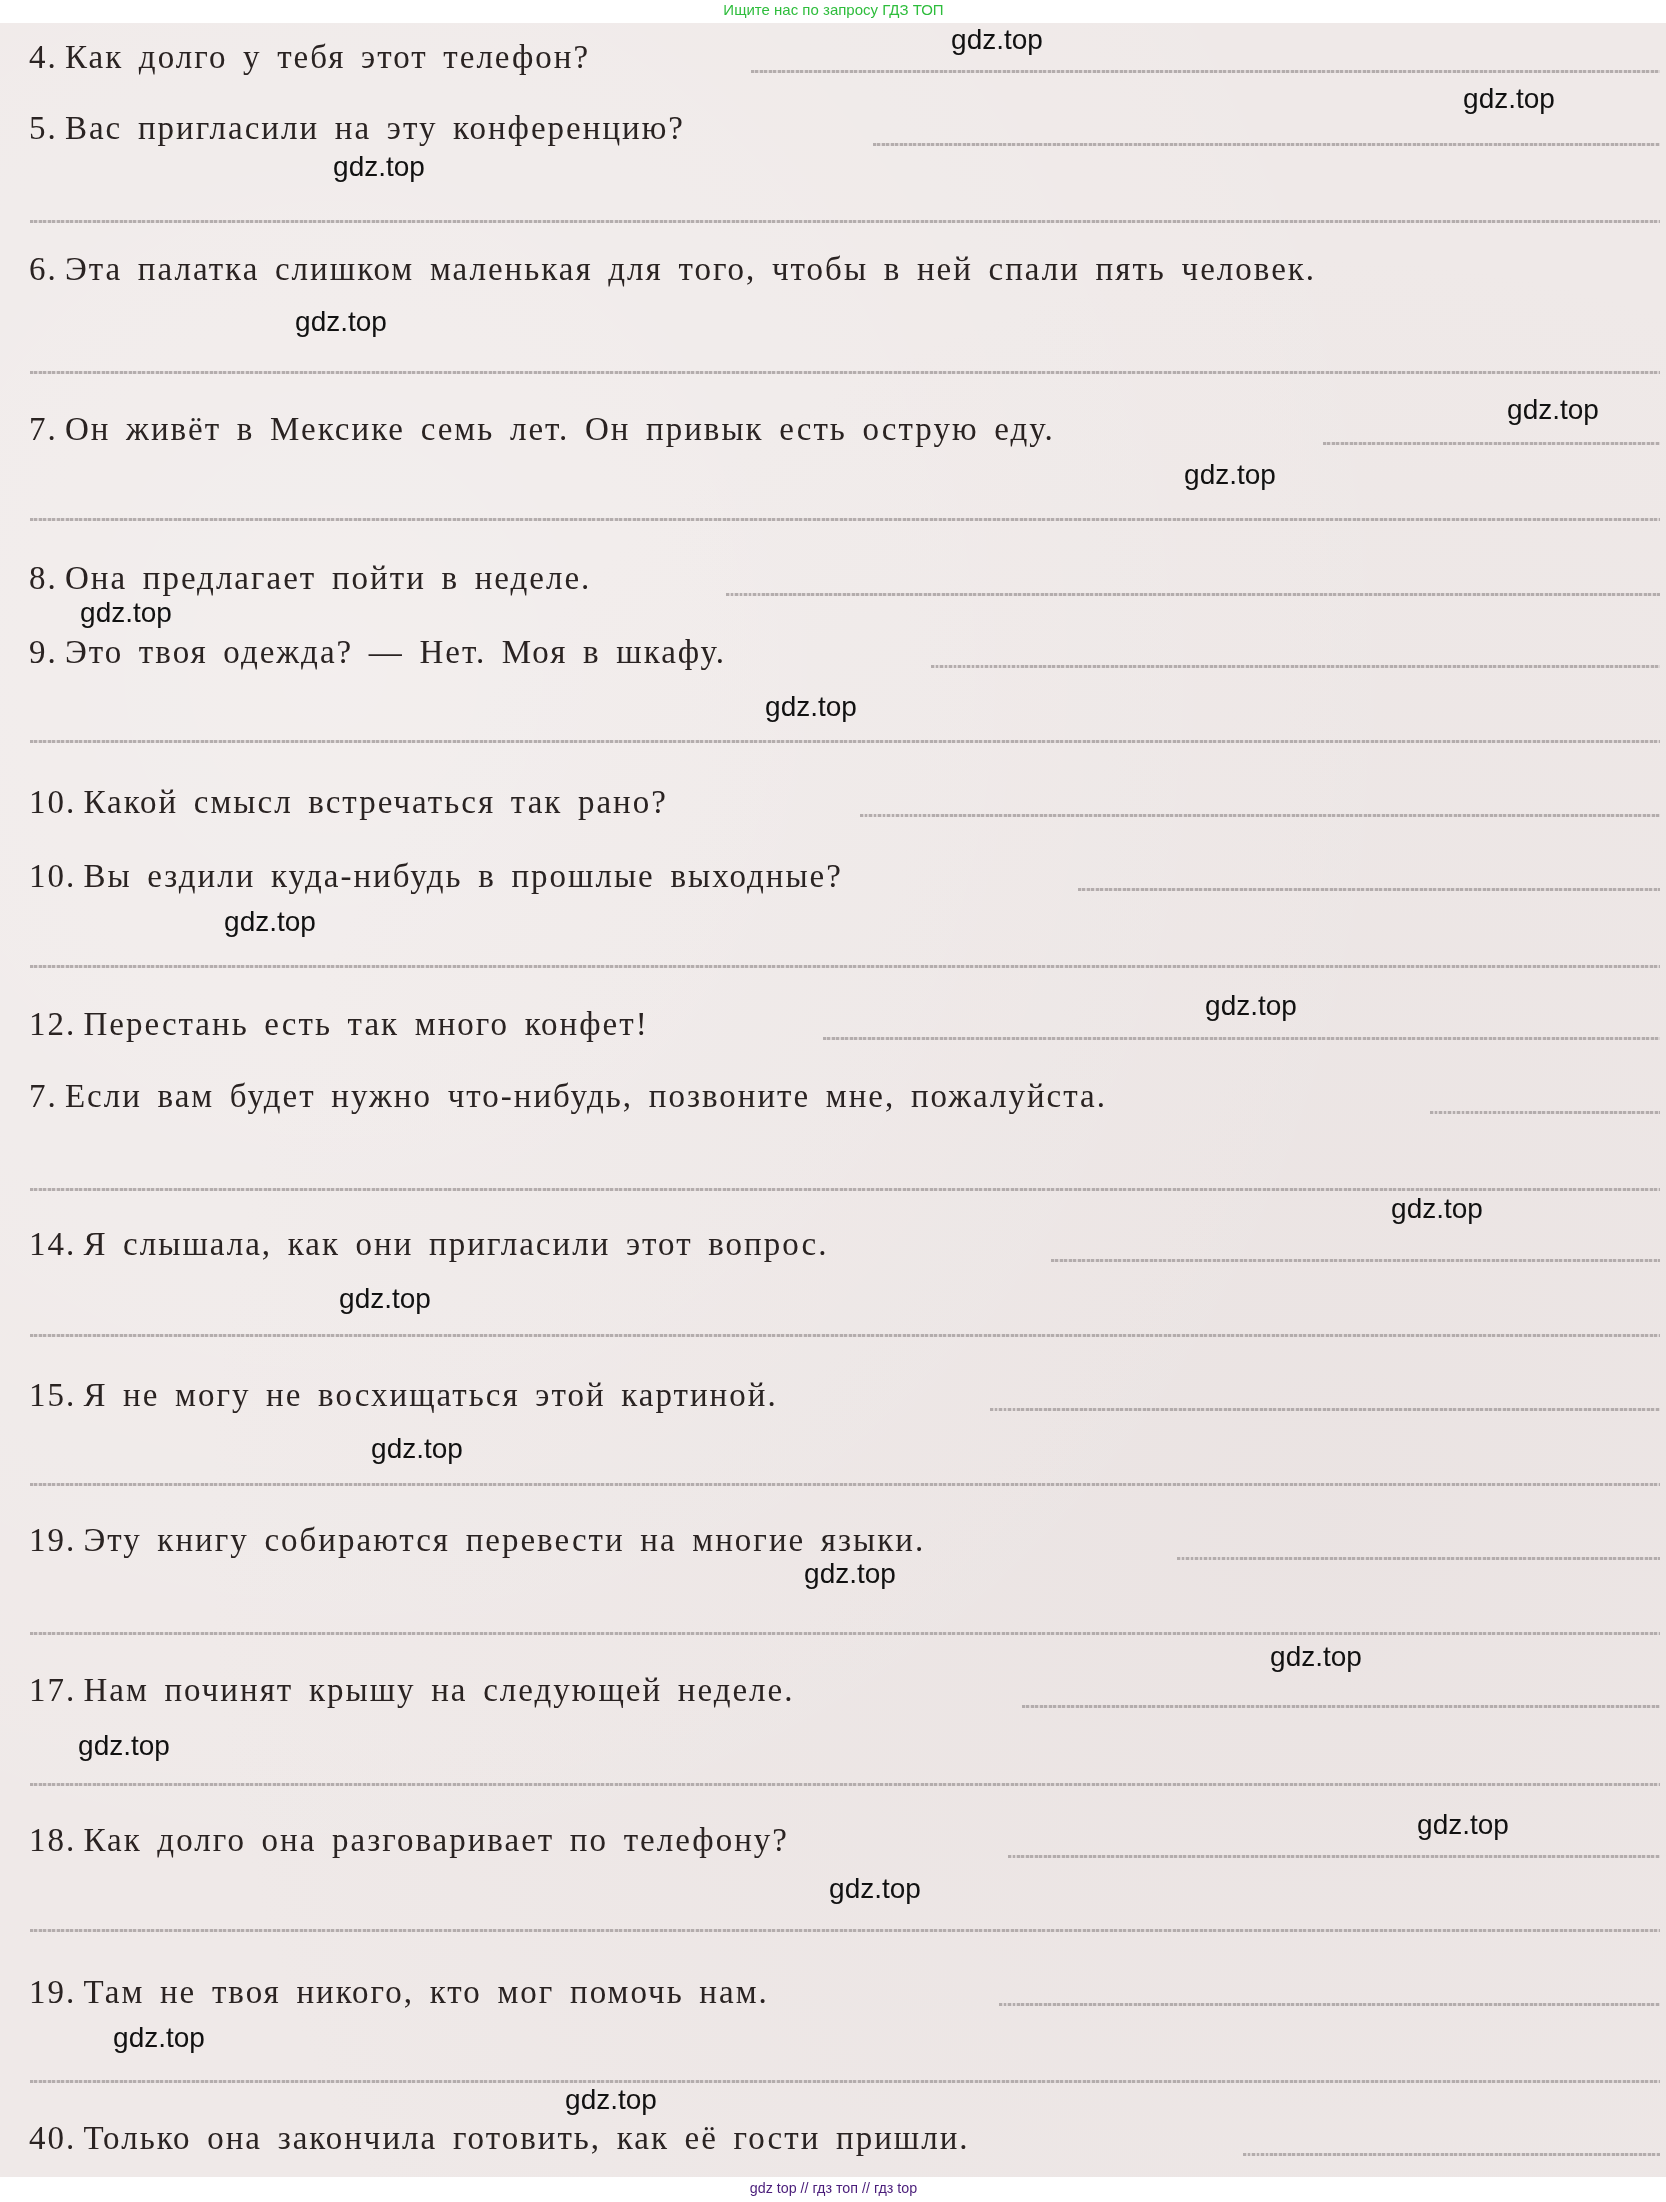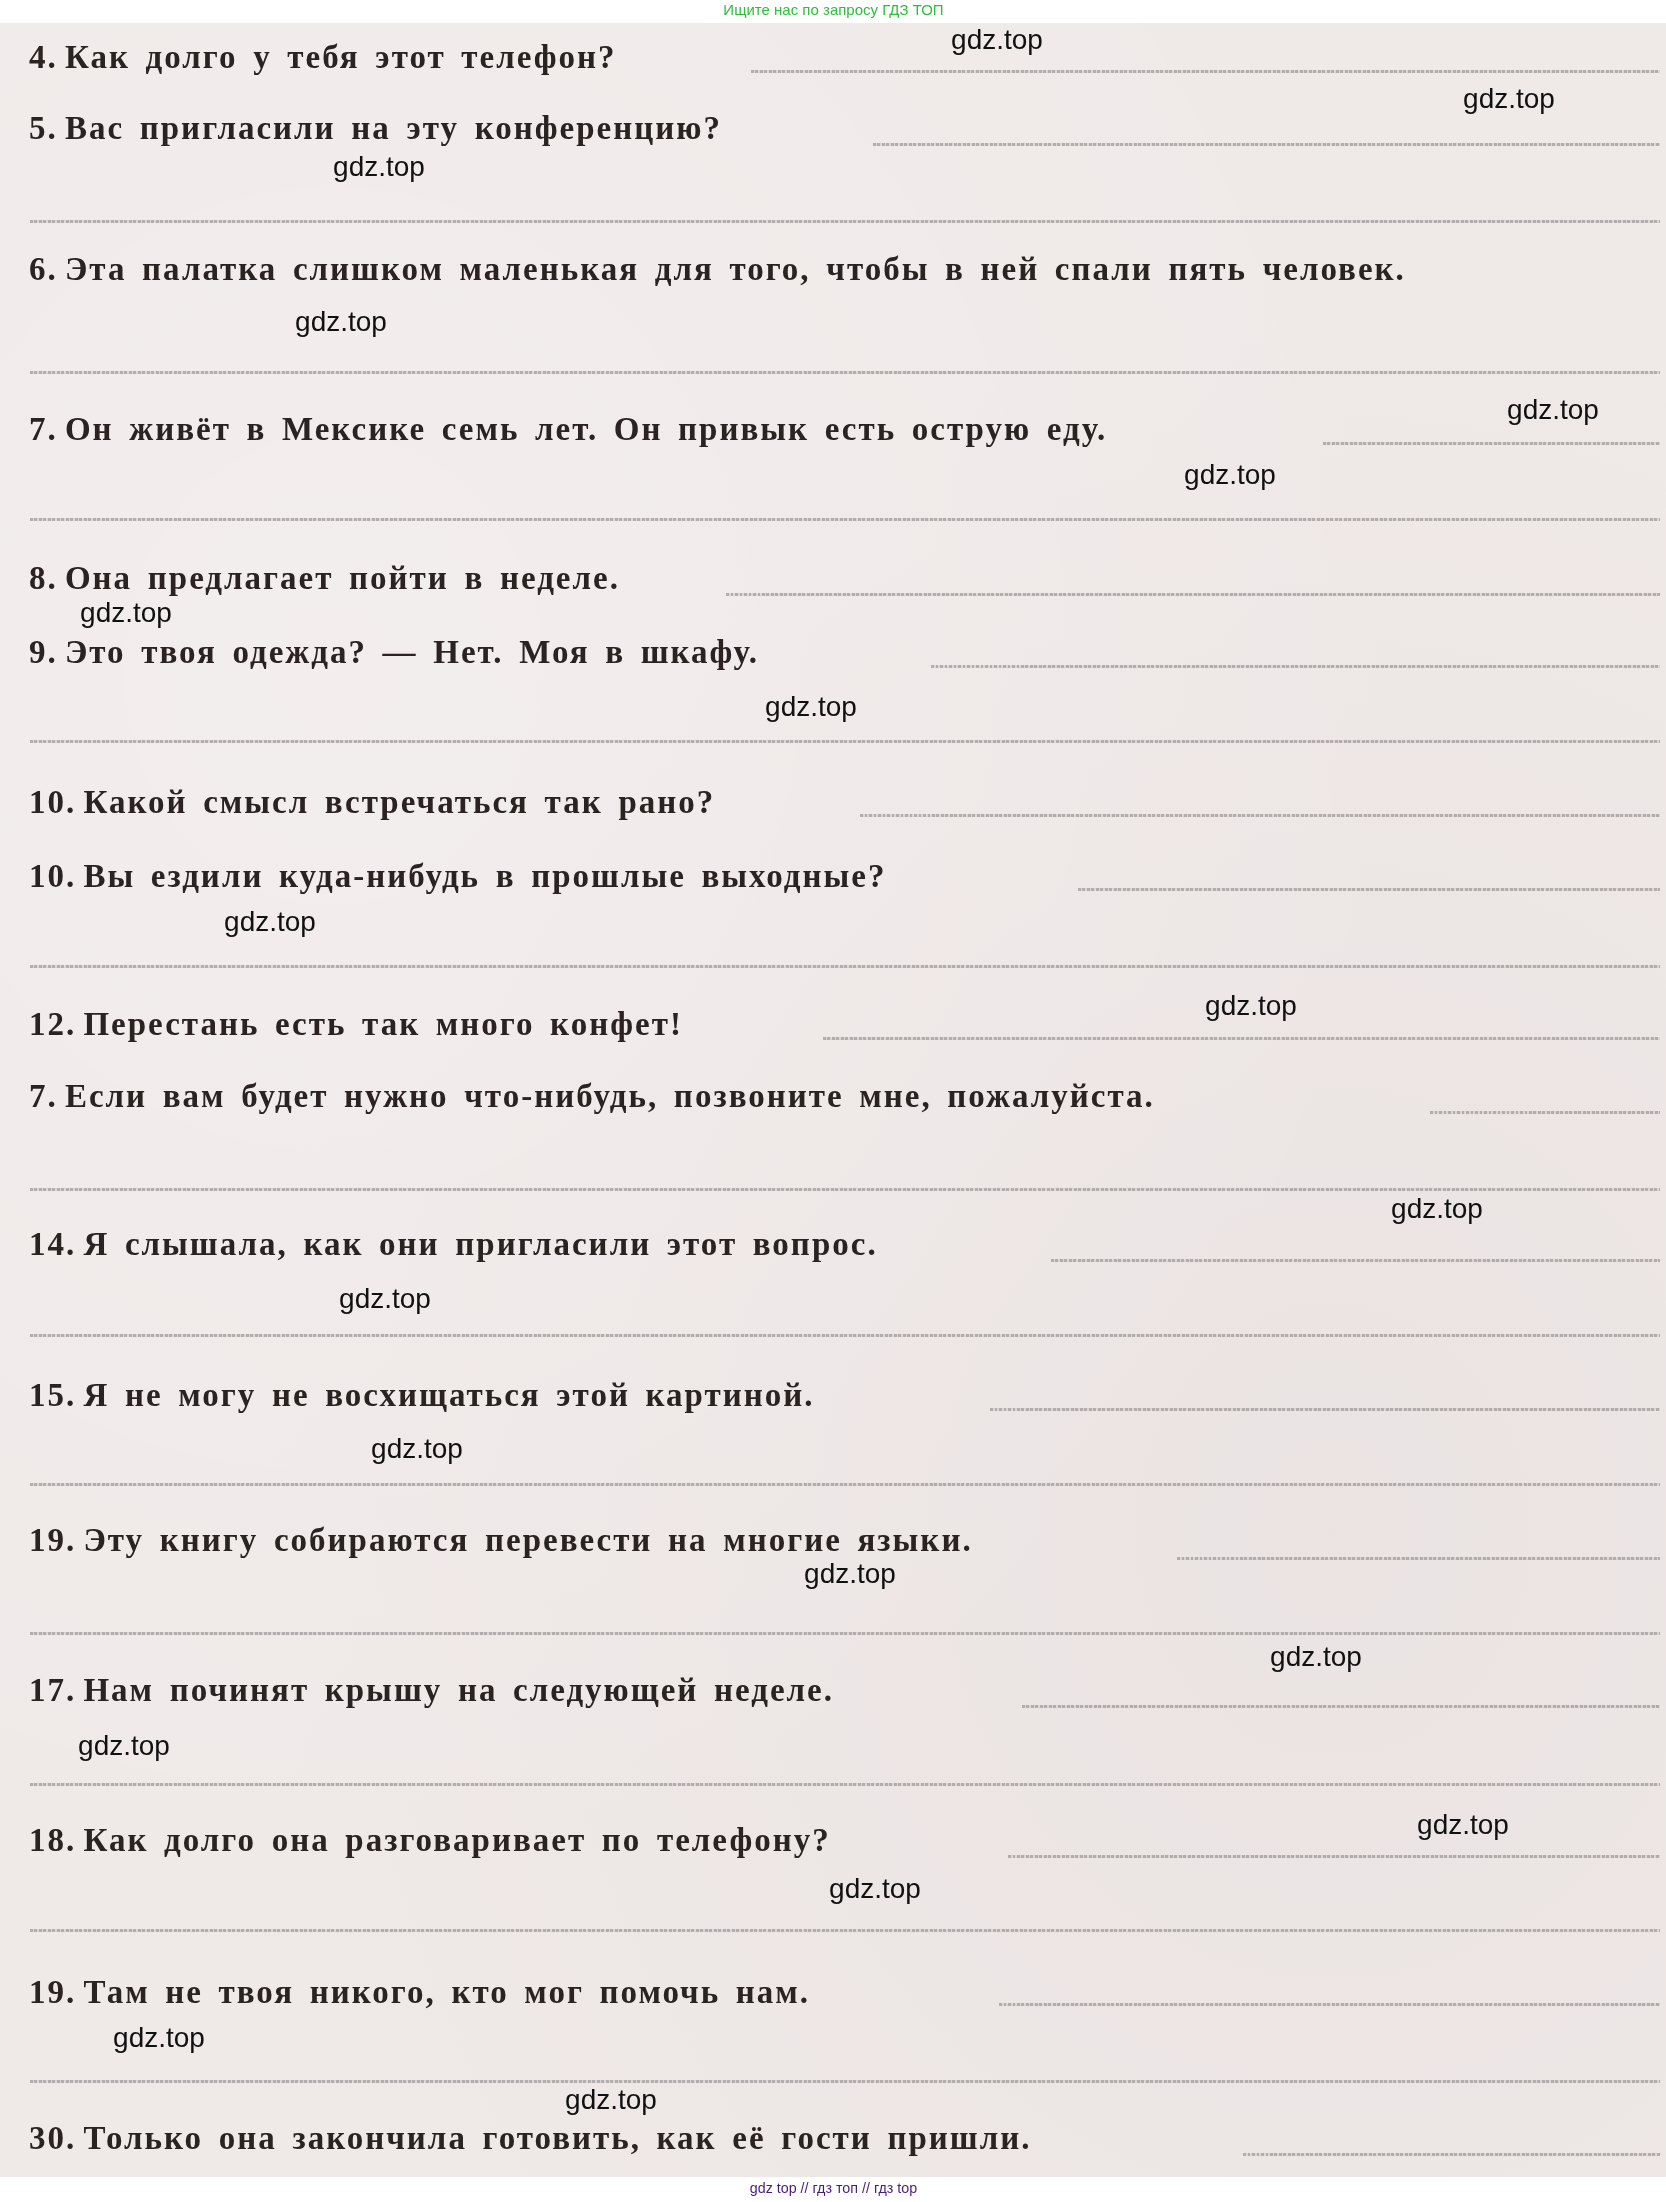--- a/index.html
+++ b/index.html
@@ -23,21 +23,21 @@
   }
   .footer {
     position: absolute; left: 0; top: 2177px; width: 1667px; height: 25px;
     background: #ffffff; text-align: center;
     font-family: "Liberation Sans", "DejaVu Sans", sans-serif;
     font-size: 14.3px; line-height: 23px; color: #4a1d7a;
   }
   .q {
     position: absolute; left: 29px; white-space: nowrap;
     font-size: 33px; line-height: 33px; color: #2a2322;
-    letter-spacing: 2px; word-spacing: 5.4px; font-weight: bold;
+    letter-spacing: 2px; word-spacing: 5.4px;
   }
   .q .num { margin-right: 7.2px; }
   .dots {
     position: absolute; height: 2.7px; right: 7.2px;
     background-image: repeating-linear-gradient(90deg, #a9a2a2 0px, #a9a2a2 2.7px, #d9d2d2 2.7px, #d9d2d2 4.5px);
     opacity: 0.85;
   }
   .wm {
     position: absolute; white-space: nowrap;
     font-family: "Liberation Sans", "DejaVu Sans", sans-serif;
@@ -61,21 +61,21 @@
 <div class="q" style="top:786px"><span class="num">10.</span><span>Какой смысл встречаться так рано?</span></div>
 <div class="q" style="top:860px"><span class="num">10.</span><span>Вы ездили куда-нибудь в прошлые выходные?</span></div>
 <div class="q" style="top:1008px"><span class="num">12.</span><span>Перестань есть так много конфет!</span></div>
 <div class="q" style="top:1080px"><span class="num">7.</span><span>Если вам будет нужно что-нибудь, позвоните мне, пожалуйста.</span></div>
 <div class="q" style="top:1228px"><span class="num">14.</span><span>Я слышала, как они пригласили этот вопрос.</span></div>
 <div class="q" style="top:1379px"><span class="num">15.</span><span>Я не могу не восхищаться этой картиной.</span></div>
 <div class="q" style="top:1524px"><span class="num">19.</span><span>Эту книгу собираются перевести на многие языки.</span></div>
 <div class="q" style="top:1674px"><span class="num">17.</span><span>Нам починят крышу на следующей неделе.</span></div>
 <div class="q" style="top:1824px"><span class="num">18.</span><span>Как долго она разговаривает по телефону?</span></div>
 <div class="q" style="top:1976px"><span class="num">19.</span><span>Там не твоя никого, кто мог помочь нам.</span></div>
-<div class="q" style="top:2122px"><span class="num">30.</span><span>Только она закончила готовить, как её гости пришли.</span></div>
+<div class="q" style="top:2122px"><span class="num">40.</span><span>Только она закончила готовить, как её гости пришли.</span></div>
 
 <div class="dots" style="left:751px;  top:70px"></div>
 <div class="dots" style="left:873px;  top:143px"></div>
 <div class="dots" style="left:1323px; top:442px"></div>
 <div class="dots" style="left:726px;  top:593px"></div>
 <div class="dots" style="left:931px; top:665px"></div>
 <div class="dots" style="left:860px;  top:814px"></div>
 <div class="dots" style="left:1078px; top:888px"></div>
 <div class="dots" style="left:823px;  top:1037px"></div>
 <div class="dots" style="left:1430px; top:1111px"></div>

